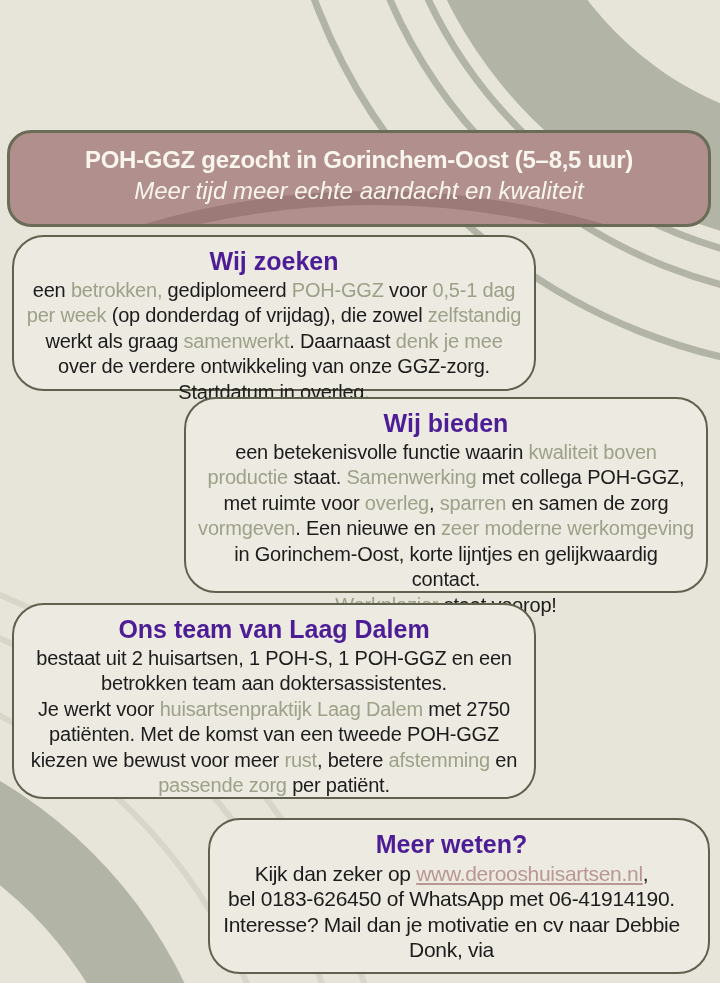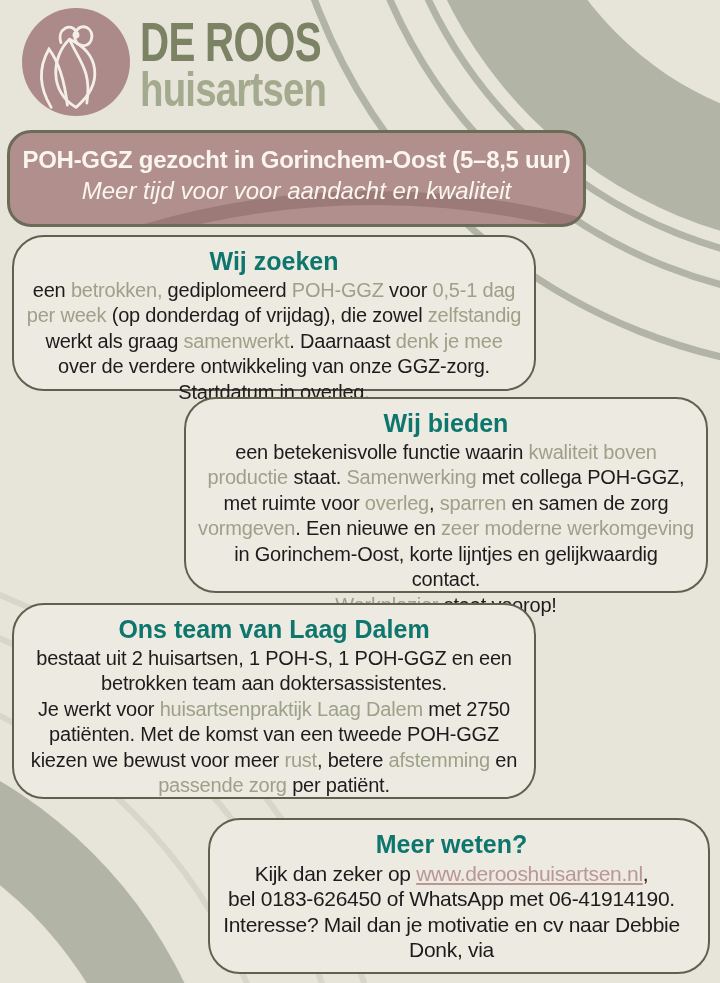--- a/index.html
+++ b/index.html
@@ -36,38 +36,38 @@
     letter-spacing:-1px;transform:scaleX(0.72);transform-origin:left top;white-space:nowrap;
   }
   .brand-sub{
     font-weight:bold;font-size:48px;line-height:1;color:var(--brand-sub-text);
     letter-spacing:-1px;transform:scaleX(0.80);transform-origin:left top;
     margin-top:-2px;white-space:nowrap;
   }
 
   
   .banner{
-    position:absolute;left:7px;top:130px;width:579px;height:97px;box-sizing:border-box;
+    position:absolute;left:7px;top:130px;width:704px;height:97px;box-sizing:border-box;
     background:var(--banner-bg);border:3px solid var(--banner-border);border-radius:24px;
     z-index:2;overflow:hidden;text-align:center;color:var(--banner-text);
   }
   .banner-swirl{
     position:absolute;width:1600px;height:1600px;border-radius:50%;
     border:14px solid rgba(100,70,68,0.28);left:-450px;top:58px;
   }
   .banner-title{position:relative;font-weight:bold;font-size:24px;letter-spacing:-0.3px;margin-top:13px;}
   .banner-subtitle{position:relative;font-style:italic;font-size:24px;margin-top:3px;}
 
   
   .box{
     position:absolute;box-sizing:border-box;z-index:2;
     background:var(--box-bg);border:2px solid var(--box-border);border-radius:32px;
     text-align:center;color:var(--body-text);padding:8px 12px;
   }
-  .box h2{margin:2px 0 2px;font-size:25px;line-height:1.15;color:#0f766e;}
+  .box h2{margin:2px 0 2px;font-size:25px;line-height:1.15;color:#4c1d95;}
   .box p{margin:0;font-size:20px;line-height:25.5px;letter-spacing:-0.2px;}
   .box-wij-zoeken {left:12px; top:235px;width:524px;height:156px;}
   .box-wij-bieden {left:184px;top:397px;width:524px;height:196px;}
   .box-ons-team   {left:12px; top:603px;width:524px;height:196px;}
   .box-meer-weten {left:208px;top:818px;width:502px;height:156px;padding-left:8px;padding-right:23px;}
   .box-meer-weten p{font-size:21px;letter-spacing:-0.3px;}
 
   .seg-accent{color:var(--accent-sage-text);}
   a.seg-link{color:var(--link-rose);text-decoration:underline;cursor:pointer;}
 </style>
@@ -81,41 +81,25 @@
   <div class="decor thin-sage tr-thin3"></div>
   <div class="decor fill-sage tr-outer"></div>
   <div class="decor fill-bg tr-inner"></div>
 
   <div class="decor thin-faint bl-faint1"></div>
   <div class="decor thin-faint bl-faint2"></div>
   <div class="decor thin-faint bl-faint3"></div>
   <div class="decor fill-sage bl-outer"></div>
   <div class="decor fill-bg bl-inner"></div>
 
-  <header class="logo">
-    <svg class="logo-icon" viewBox="0 0 100 100" aria-hidden="true">
-      <circle cx="50" cy="50" r="50" fill="#ac8a89"></circle>
-      <g fill="none" stroke="#f3efe8" stroke-width="2.6" stroke-linecap="round">
-        <path d="M27,92 Q10,64 25,38 Q38,55 42,90"></path>
-        <path d="M50,92 C24,76 28,44 44,29 C72,42 76,70 50,92 Z"></path>
-        <path d="M44,29 C52,48 65,58 60,88"></path>
-        <path d="M36,32 C32,19 46,13 50,22 C54,13 68,18 64,30 C60,38 50,35 49,28"></path>
-      </g>
-      <circle cx="50" cy="25" r="3.2" fill="#f3efe8"></circle>
-    </svg>
-    <div class="logo-text">
-      <div class="brand">DE ROOS</div>
-      <div class="brand-sub">huisartsen</div>
-    </div>
-  </header>
 
   <div class="banner">
     <div class="banner-swirl"></div>
     <div class="banner-title">POH-GGZ gezocht in Gorinchem-Oost (5–8,5 uur)</div>
-    <div class="banner-subtitle">Meer tijd voor voor aandacht en kwaliteit</div>
+    <div class="banner-subtitle">Meer tijd meer echte aandacht en kwaliteit</div>
   </div>
 
   <section class="box box-wij-zoeken">
     <h2>Wij zoeken</h2>
     <p><span>een </span><span class="seg-accent">betrokken,</span><span> gediplomeerd </span><span class="seg-accent">POH-GGZ</span><span> voor </span><span class="seg-accent">0,5-1 dag per week</span><span> (op donderdag of vrijdag), die zowel </span><span class="seg-accent">zelfstandig</span><span> werkt als graag </span><span class="seg-accent">samenwerkt</span><span>. Daarnaast </span><span class="seg-accent">denk je mee</span><span> over de verdere ontwikkeling van onze GGZ-zorg.</span><br><span>Startdatum in overleg.</span></p>
   </section>
 
   <section class="box box-wij-bieden">
     <h2>Wij bieden</h2>
     <p><span>een betekenisvolle functie waarin </span><span class="seg-accent">kwaliteit boven productie</span><span> staat. </span><span class="seg-accent">Samenwerking</span><span> met collega POH-GGZ, met ruimte voor </span><span class="seg-accent">overleg</span><span>, </span><span class="seg-accent">sparren</span><span> en samen de zorg </span><span class="seg-accent">vormgeven</span><span>. Een nieuwe en </span><span class="seg-accent">zeer moderne werkomgeving</span><span> in Gorinchem-Oost, korte lijntjes en gelijkwaardig contact.</span><br><span class="seg-accent">Werkplezier</span><span> staat voorop!</span></p>

